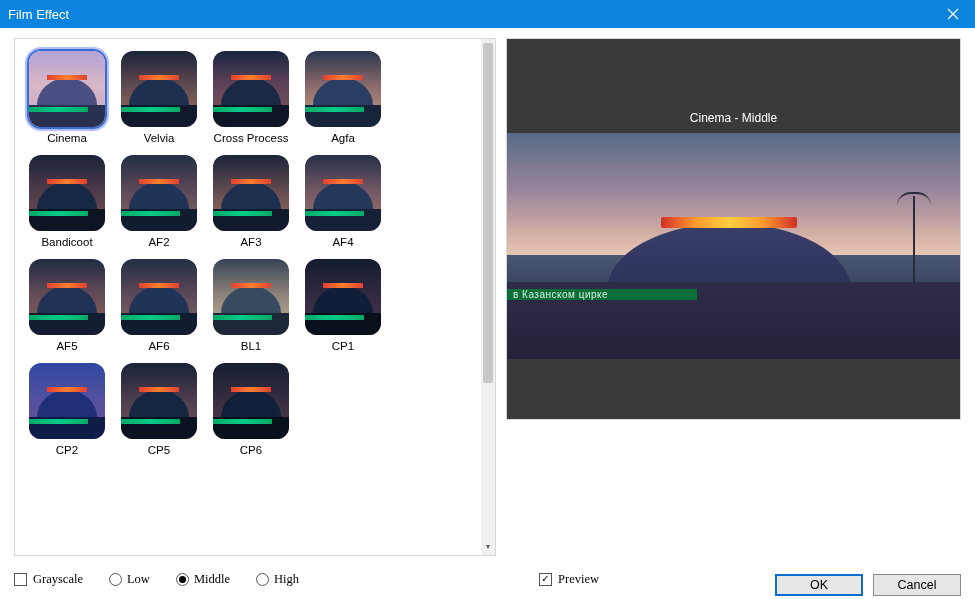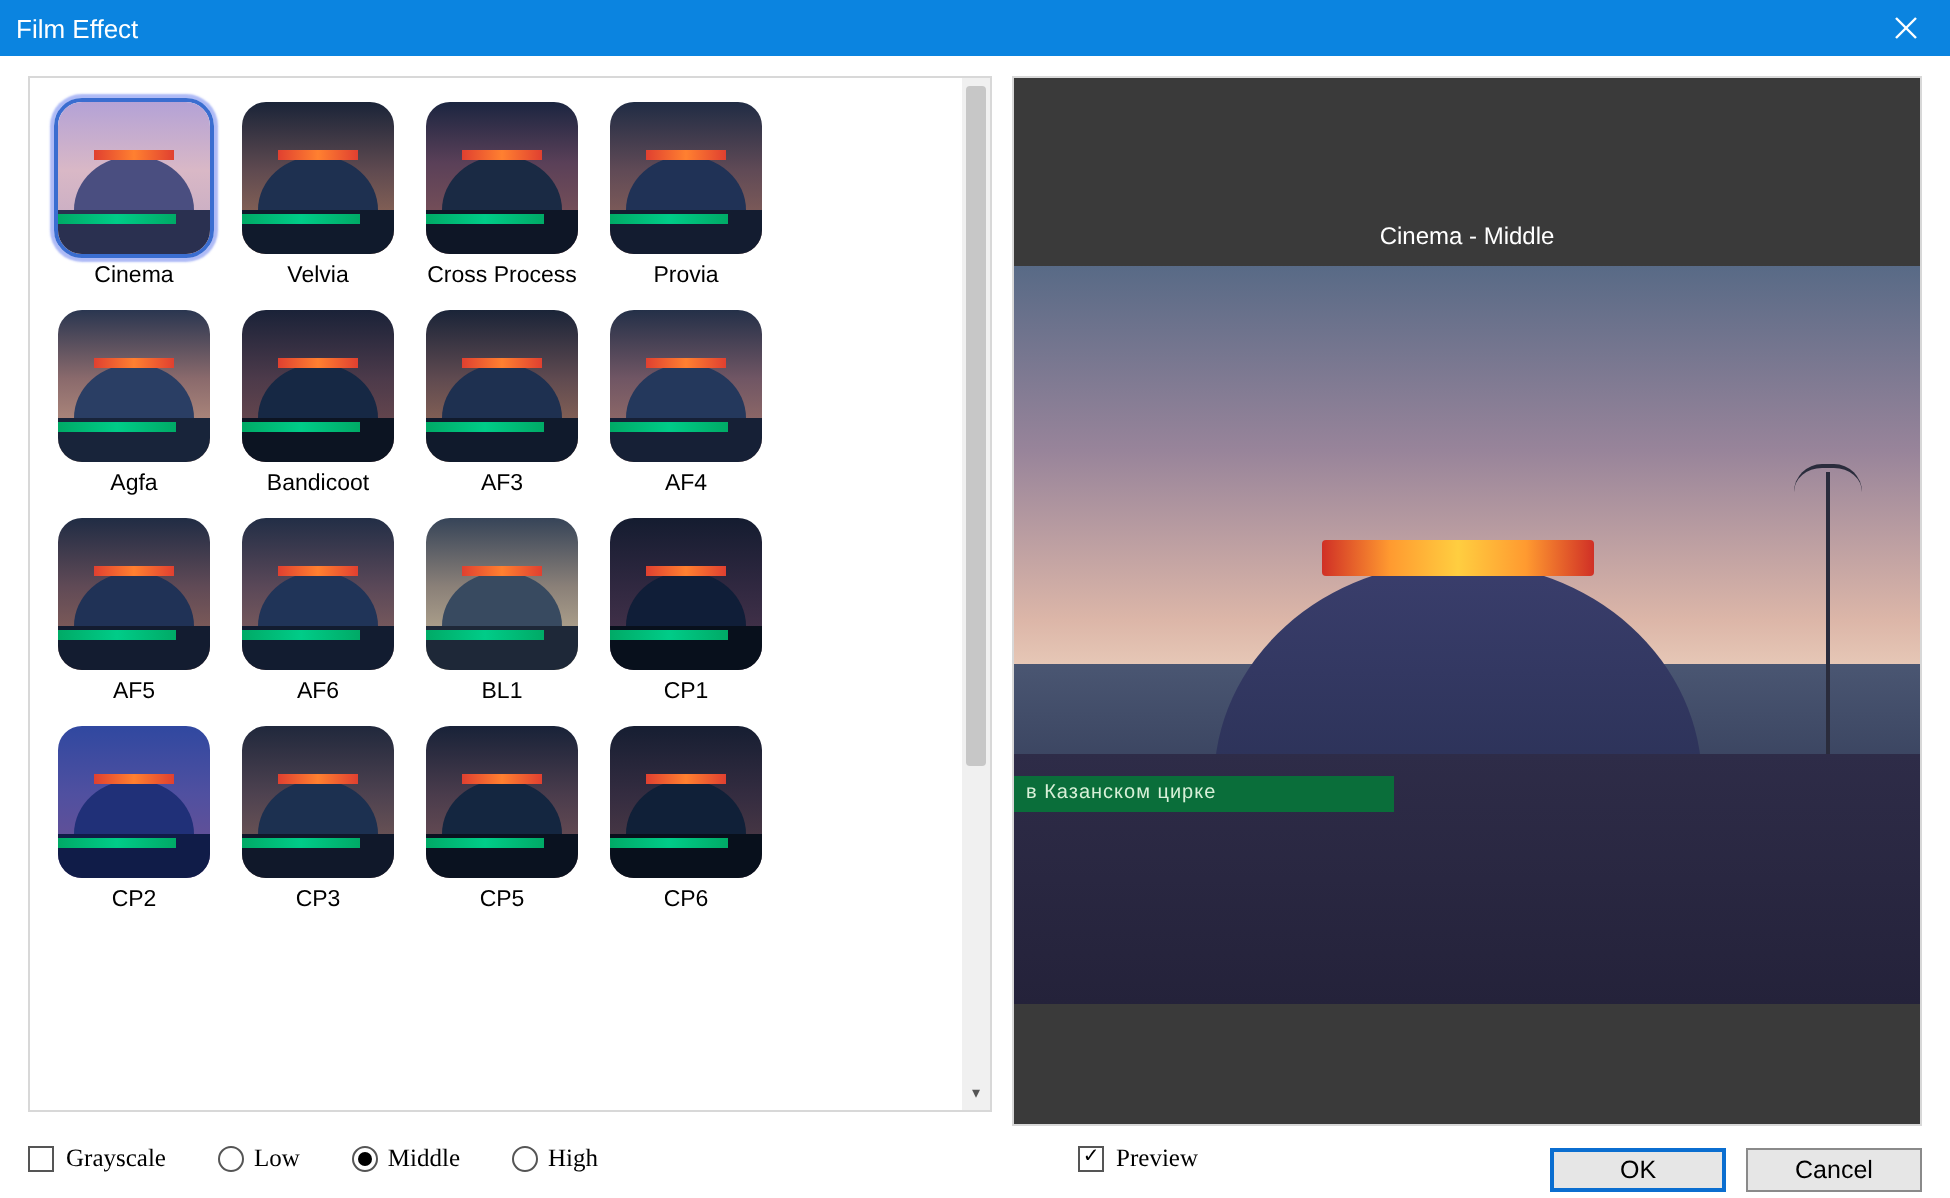--- a/index.html
+++ b/index.html
@@ -135,21 +135,21 @@
 .var-i .sky{background:linear-gradient(#364458,#8a8078 45%,#cabc9c);} .var-i .dome{background:#384a60;} .var-i .ground{background:#1e2838;}
 .var-j .sky{background:linear-gradient(#141c30,#302840 45%,#503850);} .var-j .dome{background:#101e38;} .var-j .ground{background:#08101c;}
 .var-k .sky{background:linear-gradient(#182238,#4a3c4c 45%,#7a5658);} .var-k .dome{background:#142640;} .var-k .ground{background:#0a1220;}
 .var-l .sky{background:linear-gradient(#3048a0,#5050a0 45%,#705090);} .var-l .dome{background:#203078;} .var-l .ground{background:#101c48;}
 .var-m .sky{background:linear-gradient(#20283c,#4e4250 45%,#806058);} .var-m .dome{background:#1c3050;} .var-m .ground{background:#10182a;}
 .var-n .sky{background:linear-gradient(#1c243a,#44384a 45%,#705050);} .var-n .dome{background:#182c4a;} .var-n .ground{background:#0e1626;}
 .var-o .sky{background:linear-gradient(#161e32,#342c40 45%,#584048);} .var-o .dome{background:#102038;} .var-o .ground{background:#08101c;}
 
 .panel-right {
   position: absolute;
-  top: 10px; left: 506px; right: 14px; height: 525px;
+  top: 10px; left: 506px; right: 14px; height: 382px;
   border: 1px solid #d8d8d8;
   background: repeating-conic-gradient(#bbbbbb 0% 25%, #d2d2d2 0% 50%) 0 0/12px 12px;
   display: flex;
   flex-direction: column;
   text-align: center;
 }
 .panel-right .top-letterbox {
   height: 94px;
   background: #3a3a3a;
   color: #fff;
@@ -261,89 +261,89 @@
               <div class="sky"></div>
               <div class="dome"></div>
               <div class="lights"></div>
               <div class="ground"></div>
               <div class="strip"></div>
             </div>
           </div>
           <div class="label">Cross Process</div>
         </div>
         <div class="cell">
+          <div class="thumb-img var-f">
+            <div class="scene">
+              <div class="sky"></div>
+              <div class="dome"></div>
+              <div class="lights"></div>
+              <div class="ground"></div>
+              <div class="strip"></div>
+            </div>
+          </div>
+          <div class="label">Agfa</div>
+        </div>
+        <div class="cell">
+          <div class="thumb-img var-g">
+            <div class="scene">
+              <div class="sky"></div>
+              <div class="dome"></div>
+              <div class="lights"></div>
+              <div class="ground"></div>
+              <div class="strip"></div>
+            </div>
+          </div>
+          <div class="label">Bandicoot</div>
+        </div>
+        <div class="cell">
+          <div class="thumb-img var-h">
+            <div class="scene">
+              <div class="sky"></div>
+              <div class="dome"></div>
+              <div class="lights"></div>
+              <div class="ground"></div>
+              <div class="strip"></div>
+            </div>
+          </div>
+          <div class="label">AF2</div>
+        </div>
+        <div class="cell">
+          <div class="thumb-img var-c">
+            <div class="scene">
+              <div class="sky"></div>
+              <div class="dome"></div>
+              <div class="lights"></div>
+              <div class="ground"></div>
+              <div class="strip"></div>
+            </div>
+          </div>
+          <div class="label">AF3</div>
+        </div>
+        <div class="cell">
+          <div class="thumb-img var-e">
+            <div class="scene">
+              <div class="sky"></div>
+              <div class="dome"></div>
+              <div class="lights"></div>
+              <div class="ground"></div>
+              <div class="strip"></div>
+            </div>
+          </div>
+          <div class="label">AF4</div>
+        </div>
+        <div class="cell">
           <div class="thumb-img var-d">
             <div class="scene">
               <div class="sky"></div>
               <div class="dome"></div>
               <div class="lights"></div>
               <div class="ground"></div>
               <div class="strip"></div>
             </div>
           </div>
-          <div class="label">Provia</div>
-        </div>
-        <div class="cell">
-          <div class="thumb-img var-f">
-            <div class="scene">
-              <div class="sky"></div>
-              <div class="dome"></div>
-              <div class="lights"></div>
-              <div class="ground"></div>
-              <div class="strip"></div>
-            </div>
-          </div>
-          <div class="label">Agfa</div>
-        </div>
-        <div class="cell">
-          <div class="thumb-img var-g">
-            <div class="scene">
-              <div class="sky"></div>
-              <div class="dome"></div>
-              <div class="lights"></div>
-              <div class="ground"></div>
-              <div class="strip"></div>
-            </div>
-          </div>
-          <div class="label">Bandicoot</div>
-        </div>
-        <div class="cell">
-          <div class="thumb-img var-c">
-            <div class="scene">
-              <div class="sky"></div>
-              <div class="dome"></div>
-              <div class="lights"></div>
-              <div class="ground"></div>
-              <div class="strip"></div>
-            </div>
-          </div>
-          <div class="label">AF3</div>
-        </div>
-        <div class="cell">
-          <div class="thumb-img var-e">
-            <div class="scene">
-              <div class="sky"></div>
-              <div class="dome"></div>
-              <div class="lights"></div>
-              <div class="ground"></div>
-              <div class="strip"></div>
-            </div>
-          </div>
-          <div class="label">AF4</div>
-        </div>
-        <div class="cell">
-          <div class="thumb-img var-d">
-            <div class="scene">
-              <div class="sky"></div>
-              <div class="dome"></div>
-              <div class="lights"></div>
-              <div class="ground"></div>
-              <div class="strip"></div>
-            </div>
-          </div>
           <div class="label">AF5</div>
         </div>
         <div class="cell">
           <div class="thumb-img var-h">
             <div class="scene">
               <div class="sky"></div>
               <div class="dome"></div>
               <div class="lights"></div>
               <div class="ground"></div>
               <div class="strip"></div>
@@ -379,32 +379,20 @@
           <div class="thumb-img var-l">
             <div class="scene">
               <div class="sky"></div>
               <div class="dome"></div>
               <div class="lights"></div>
               <div class="ground"></div>
               <div class="strip"></div>
             </div>
           </div>
           <div class="label">CP2</div>
-        </div>
-        <div class="cell">
-          <div class="thumb-img var-m">
-            <div class="scene">
-              <div class="sky"></div>
-              <div class="dome"></div>
-              <div class="lights"></div>
-              <div class="ground"></div>
-              <div class="strip"></div>
-            </div>
-          </div>
-          <div class="label">CP3</div>
         </div>
         <div class="cell">
           <div class="thumb-img var-k">
             <div class="scene">
               <div class="sky"></div>
               <div class="dome"></div>
               <div class="lights"></div>
               <div class="ground"></div>
               <div class="strip"></div>
             </div>

